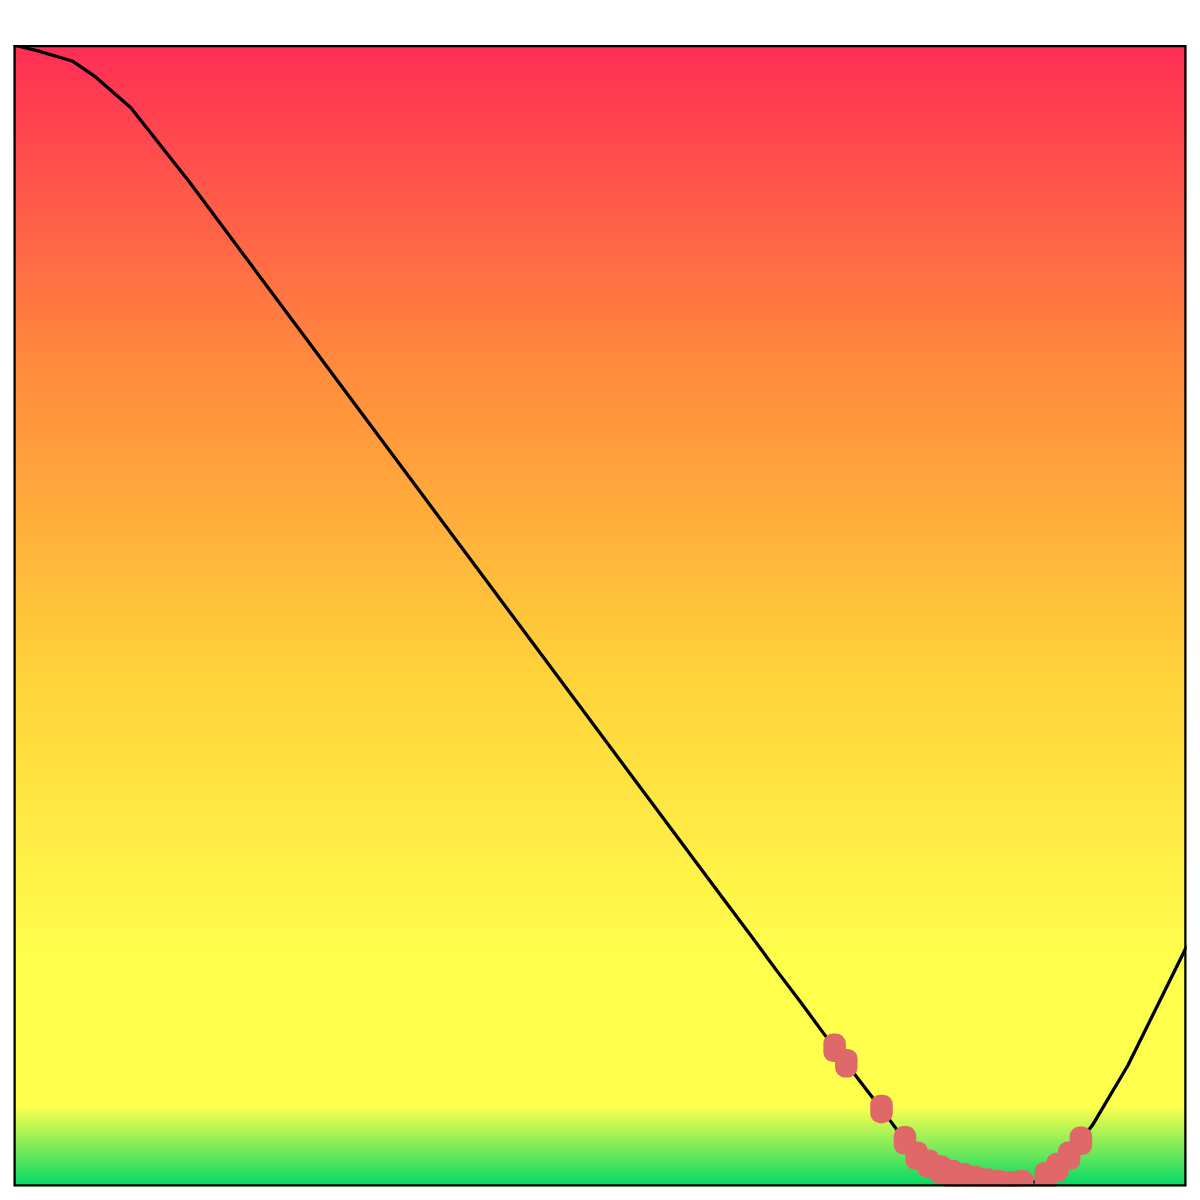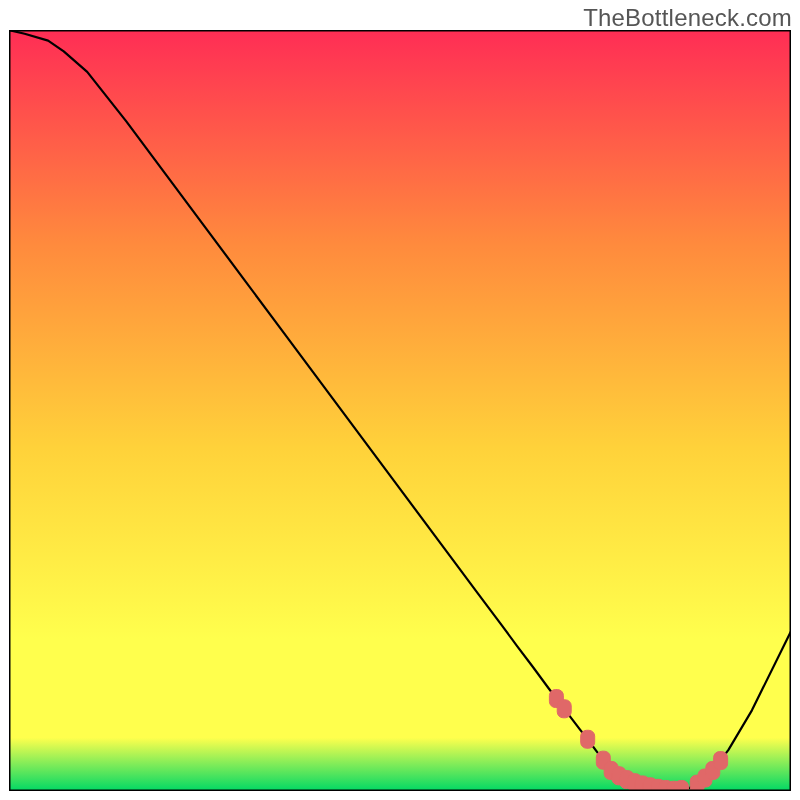--- a/index.html
+++ b/index.html
@@ -32,21 +32,20 @@
     height: 761px;
   }
   svg {
     display: block;
   }
 </style>
 </head>
 <body>
 
 <div class="frame">
-  <div class="watermark">TheBottleneck.com</div>
 
   <div class="plot-wrap">
     <svg id="chart-svg" width="782" height="761" viewBox="0 0 782 761" preserveAspectRatio="none">
       <defs>
         <linearGradient id="bg-grad" x1="0" y1="0" x2="0" y2="1">
           <stop id="g0" offset="0%" stop-color="#ff2d55"></stop>
           <stop id="g1" offset="28%" stop-color="#ff8a3d"></stop>
           <stop id="g2" offset="55%" stop-color="#ffd23a"></stop>
           <stop id="g3" offset="80%" stop-color="#ffff4d"></stop>
           <stop id="g4" offset="93%" stop-color="#ffff4d"></stop>

